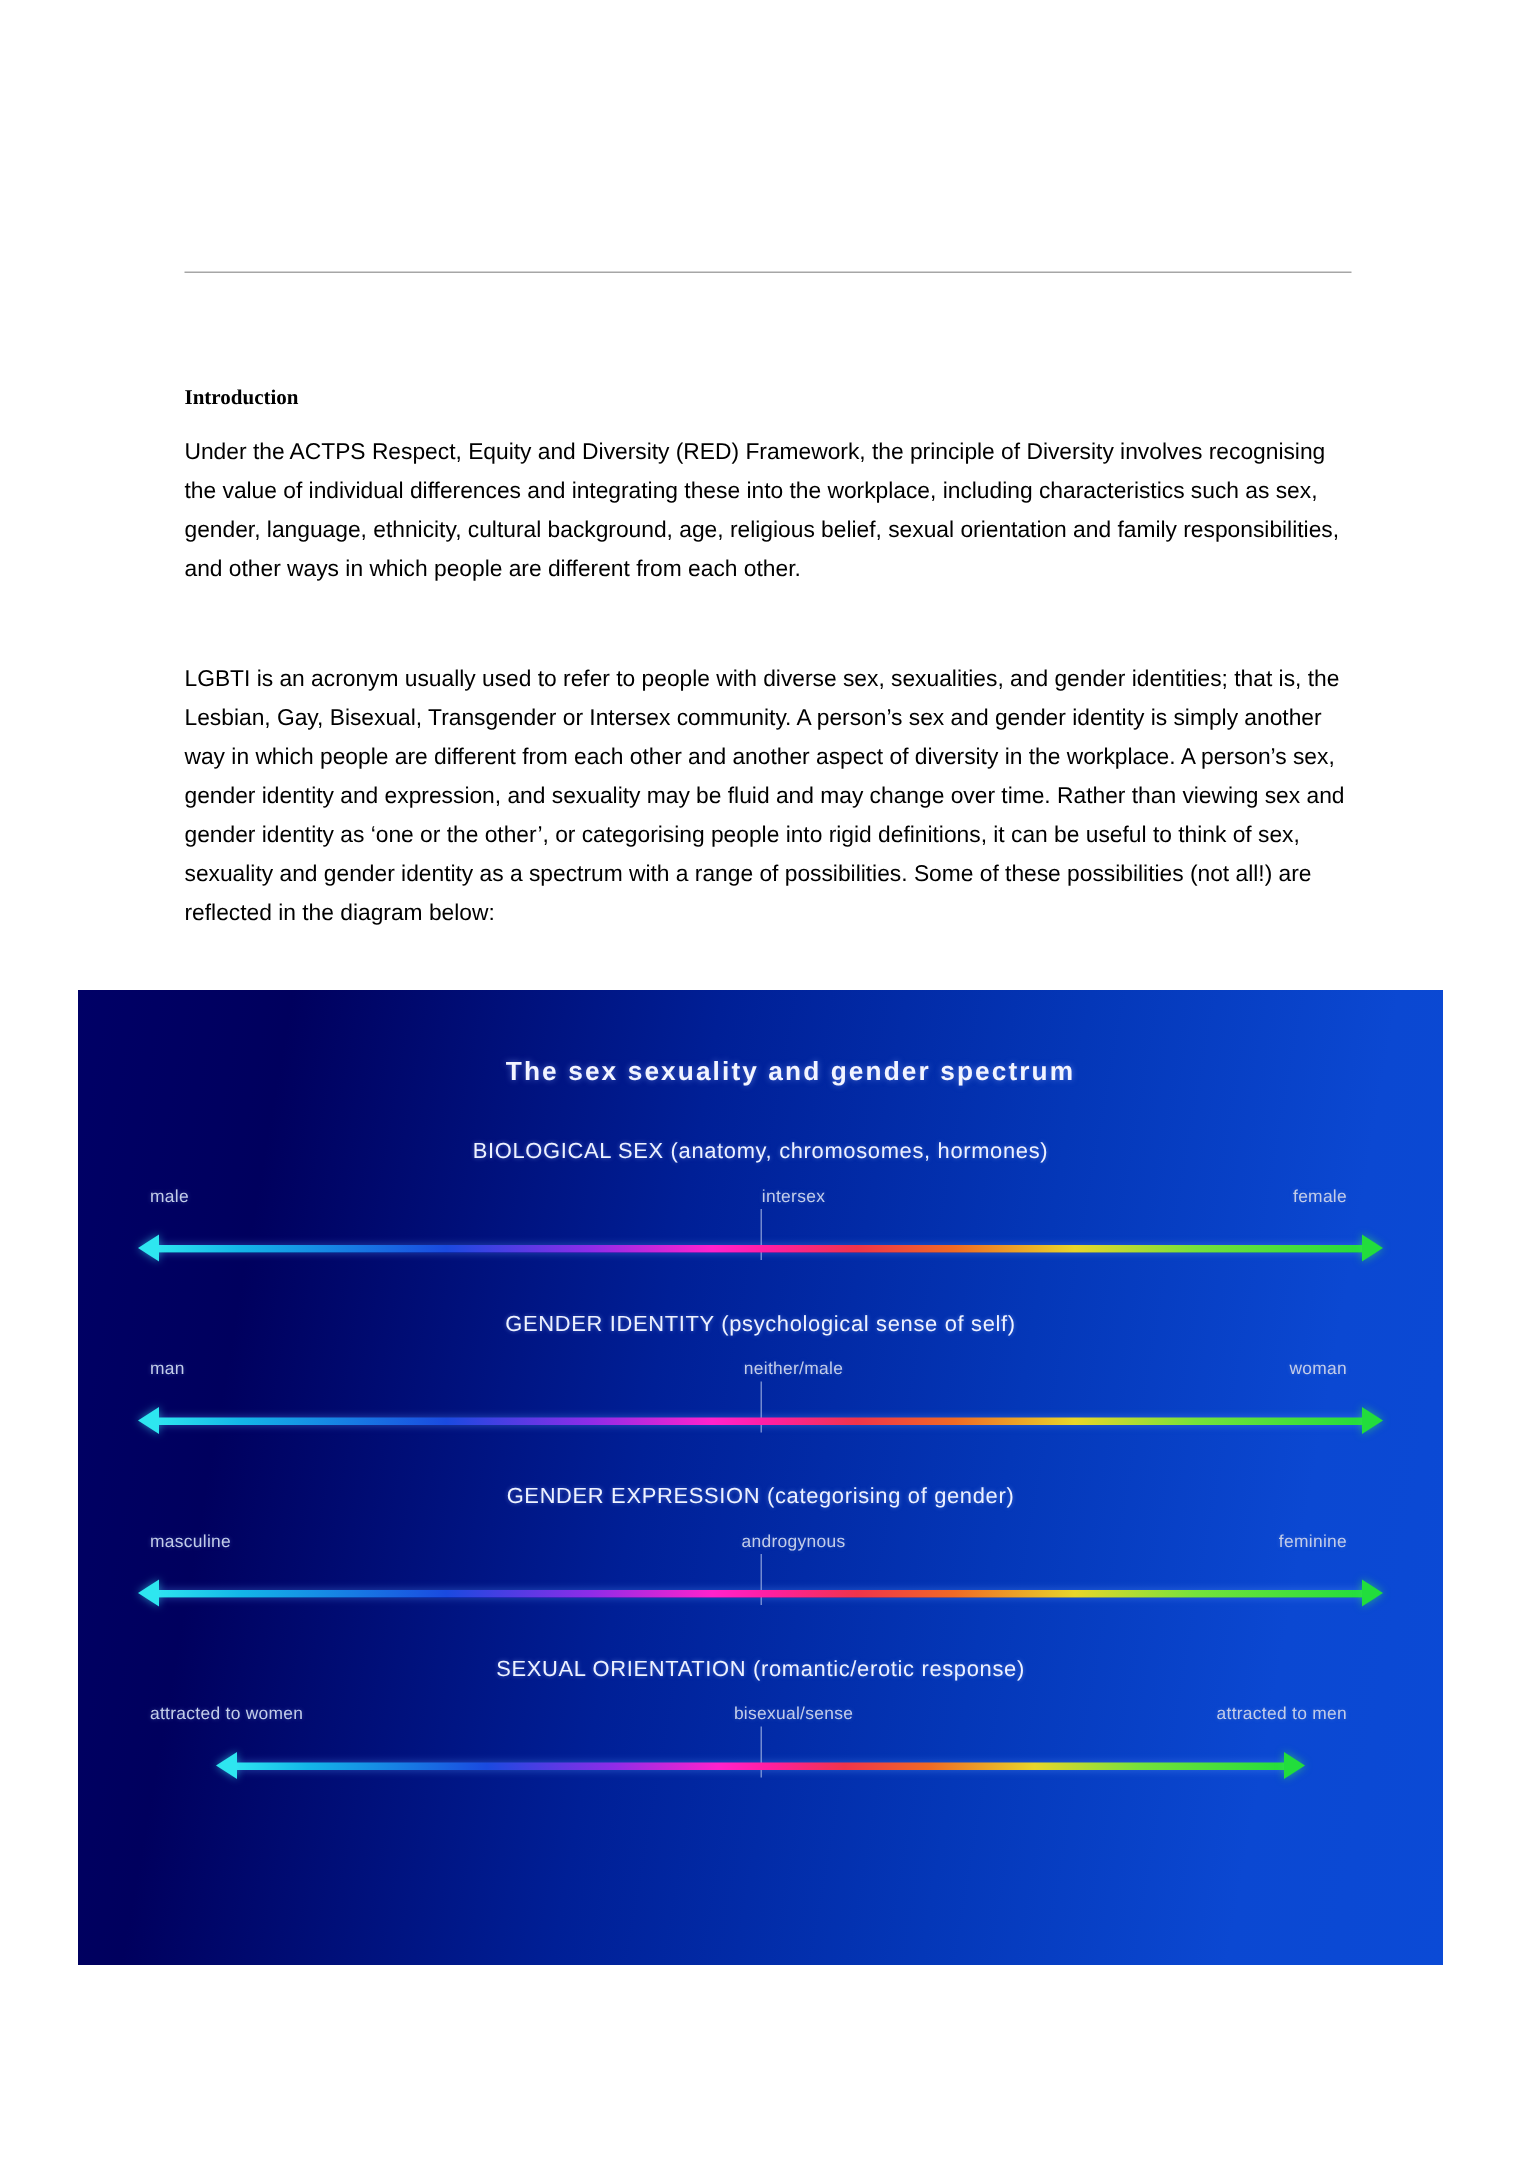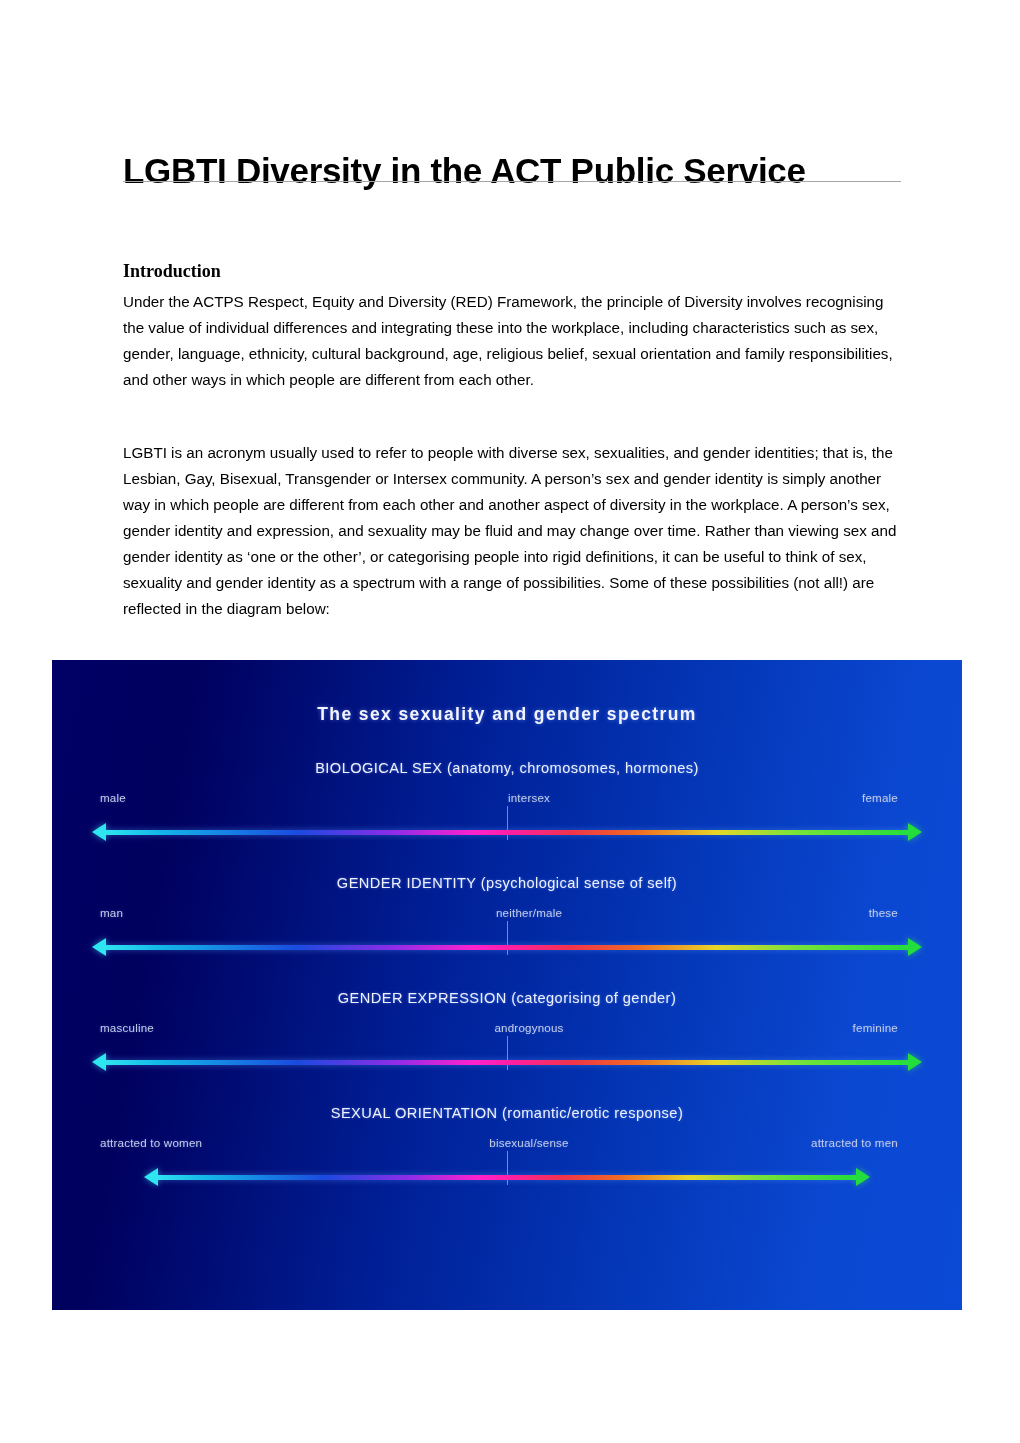--- a/index.html
+++ b/index.html
@@ -42,21 +42,21 @@
     top: 181px;
     width: 778px;
     height: 1px;
     background: #a6a6a6;
   }
 
   .section-heading {
     position: absolute;
     left: 123px;
     top: 246px;
-    font-size: 18px;
+    font-size: 14px;
     font-weight: bold;
     font-family: "Liberation Serif", serif;
     color: #000000;
   }
 
   .para {
     position: absolute;
     left: 123px;
     width: 779px;
     font-size: 15.2px;
@@ -82,20 +82,21 @@
     position: absolute;
     left: 0;
     top: 44px;
     width: 910px;
     text-align: center;
     color: #f2f4ff;
     font-size: 17.5px;
     font-weight: bold;
     letter-spacing: 1.4px;
     text-shadow: 0 0 4px rgba(140,170,255,0.55);
+    padding-left: 20px;
   }
 
   .spectrum-row {
     position: absolute;
     left: 0;
     width: 780px;
     height: 105px;
     text-decoration: underline;
   }
   #row-0 { top: 100px; }
@@ -191,21 +192,20 @@
     right: 0;
     border-left: 14px solid #22dd3c;
     filter: drop-shadow(0 0 3px rgba(60,230,90,0.6));
   }
 </style>
 </head>
 <body>
 
 <div class="page">
 
-  <h1 class="doc-title">LGBTI Diversity in the ACT Public Service</h1>
   <div class="title-rule"></div>
 
   <h2 class="section-heading">Introduction</h2>
 
   <p class="para" id="para-1">Under the ACTPS Respect, Equity and Diversity (RED) Framework, the principle of Diversity involves recognising the value of individual differences and integrating these into the workplace, including characteristics such as sex, gender, language, ethnicity, cultural background, age, religious belief, sexual orientation and family responsibilities, and other ways in which people are different from each other.</p>
   <p class="para" id="para-2">LGBTI is an acronym usually used to refer to people with diverse sex, sexualities, and gender identities; that is, the Lesbian, Gay, Bisexual, Transgender or Intersex community. A person’s sex and gender identity is simply another way in which people are different from each other and another aspect of diversity in the workplace. A person’s sex, gender identity and expression, and sexuality may be fluid and may change over time. Rather than viewing sex and gender identity as ‘one or the other’, or categorising people into rigid definitions, it can be useful to think of sex, sexuality and gender identity as a spectrum with a range of possibilities. Some of these possibilities (not all!) are reflected in the diagram below:</p>
 
   <div class="diagram">
 
     <div class="diagram-title">The sex sexuality and gender spectrum</div>
@@ -223,21 +223,21 @@
         <div class="arrow-head arrow-left"></div>
         <div class="arrow-head arrow-right"></div>
       </div>
     </div>
 
     <div class="spectrum-row" id="row-1">
       <div class="row-heading">GENDER IDENTITY (psychological sense of self)</div>
       <div class="row-labels wide">
         <span class="lbl lbl-left">man</span>
         <span class="lbl lbl-center">neither/male</span>
-        <span class="lbl lbl-right">these</span>
+        <span class="lbl lbl-right">woman</span>
       </div>
       <div class="axis wide">
         <div class="axis-tick"></div>
         <div class="axis-bar"></div>
         <div class="arrow-head arrow-left"></div>
         <div class="arrow-head arrow-right"></div>
       </div>
     </div>
 
     <div class="spectrum-row" id="row-2">

